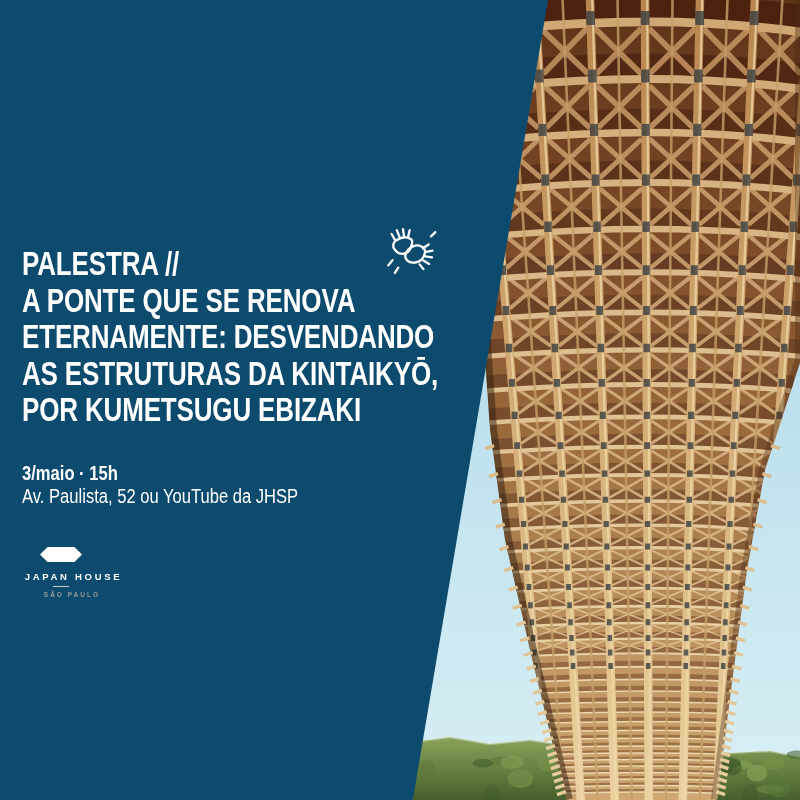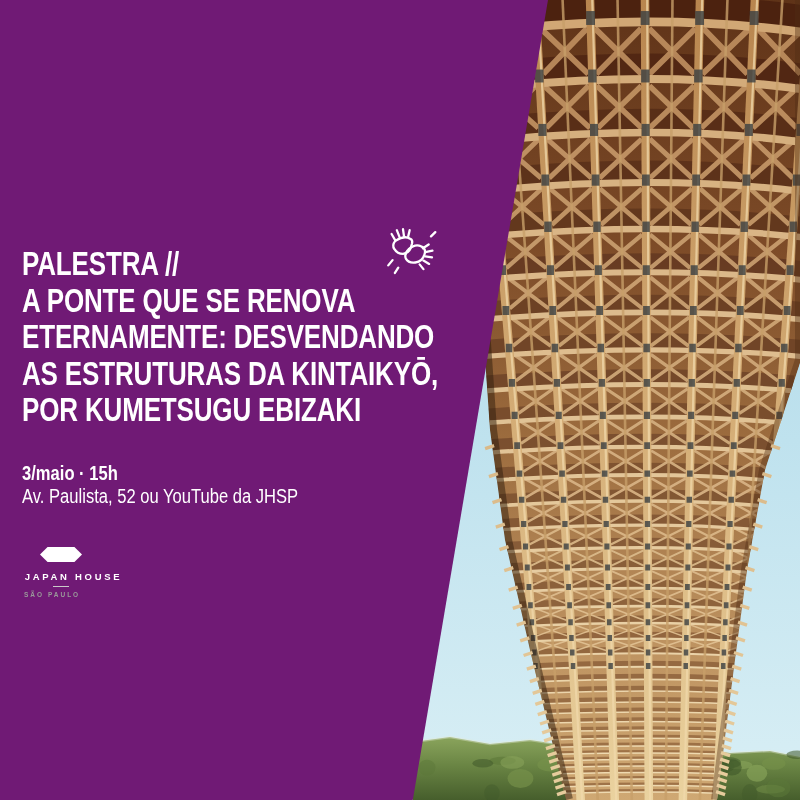--- a/index.html
+++ b/index.html
@@ -5,40 +5,40 @@
   html,body{margin:0;padding:0;background:#111;}
   .canvas{
     position:relative;width:800px;height:800px;overflow:hidden;
     background:#000;font-family:"Liberation Sans",sans-serif;
     -webkit-font-smoothing:antialiased;
   }
   
   #bridge-photo{position:absolute;inset:0;width:800px;height:800px;display:block;}
   
   .panel{
-    position:absolute;inset:0;background:#701a75;
+    position:absolute;inset:0;background:#0c4a6e;
     clip-path:polygon(0 0, 68.5% 0, 51.6% 100%, 0 100%);
   }
   
   .libras{position:absolute;left:384px;top:223px;width:57px;height:60px;}
   
   .title{
     position:absolute;left:22px;top:246px;color:#fff;font-weight:700;
     font-size:32.5px;line-height:36.6px;letter-spacing:-0.2px;white-space:nowrap;
     transform:scaleX(0.80);transform-origin:0 0;
   }
   
   .info{
     position:absolute;left:22px;top:462px;color:#fff;
     font-size:19.5px;line-height:23px;white-space:nowrap;
     transform:scaleX(0.85);transform-origin:0 0;
   }
   .info .when{font-weight:700;}
   
-  .logo{position:absolute;left:22px;top:547px;width:78px;text-align:left;color:#fff;}
+  .logo{position:absolute;left:22px;top:547px;width:78px;text-align:right;color:#fff;}
   .logo .hex{
     width:42px;height:15px;margin:0 auto 9px auto;background:#fff;
     clip-path:polygon(0 50%,18% 0,82% 0,100% 50%,82% 100%,18% 100%);
   }
   .logo .lname{font-size:9.5px;font-weight:700;letter-spacing:2.7px;padding-left:2.7px;white-space:nowrap;}
   .logo .ldiv{width:16px;height:1px;background:#c9c9c9;margin:4px auto 4px auto;}
   .logo .lcity{font-size:6.5px;font-weight:700;letter-spacing:2px;padding-left:2px;color:#9a9a9a;white-space:nowrap;}
 </style>
 </head>
 <body>

